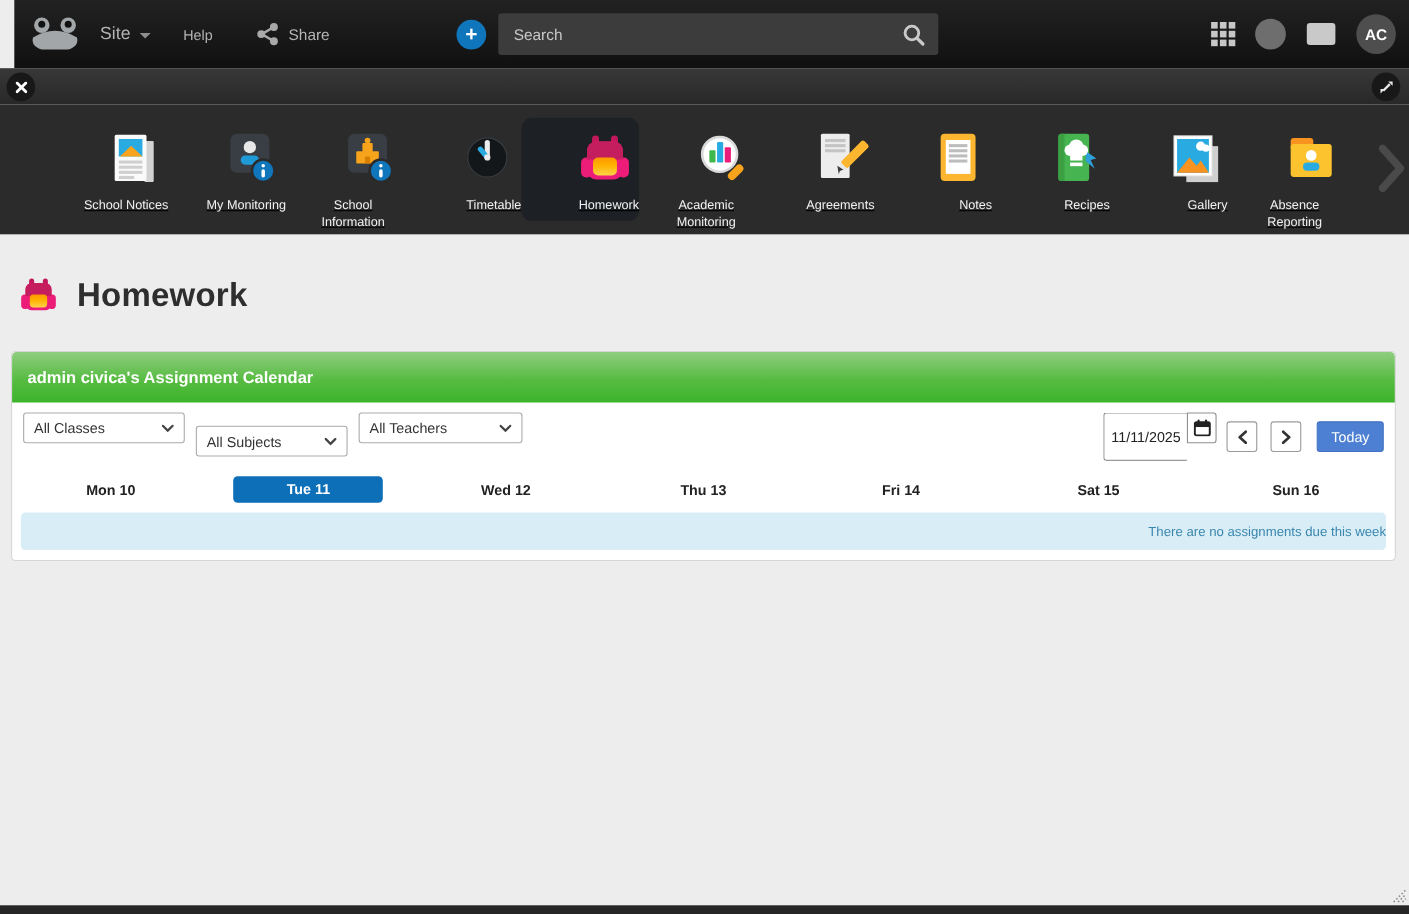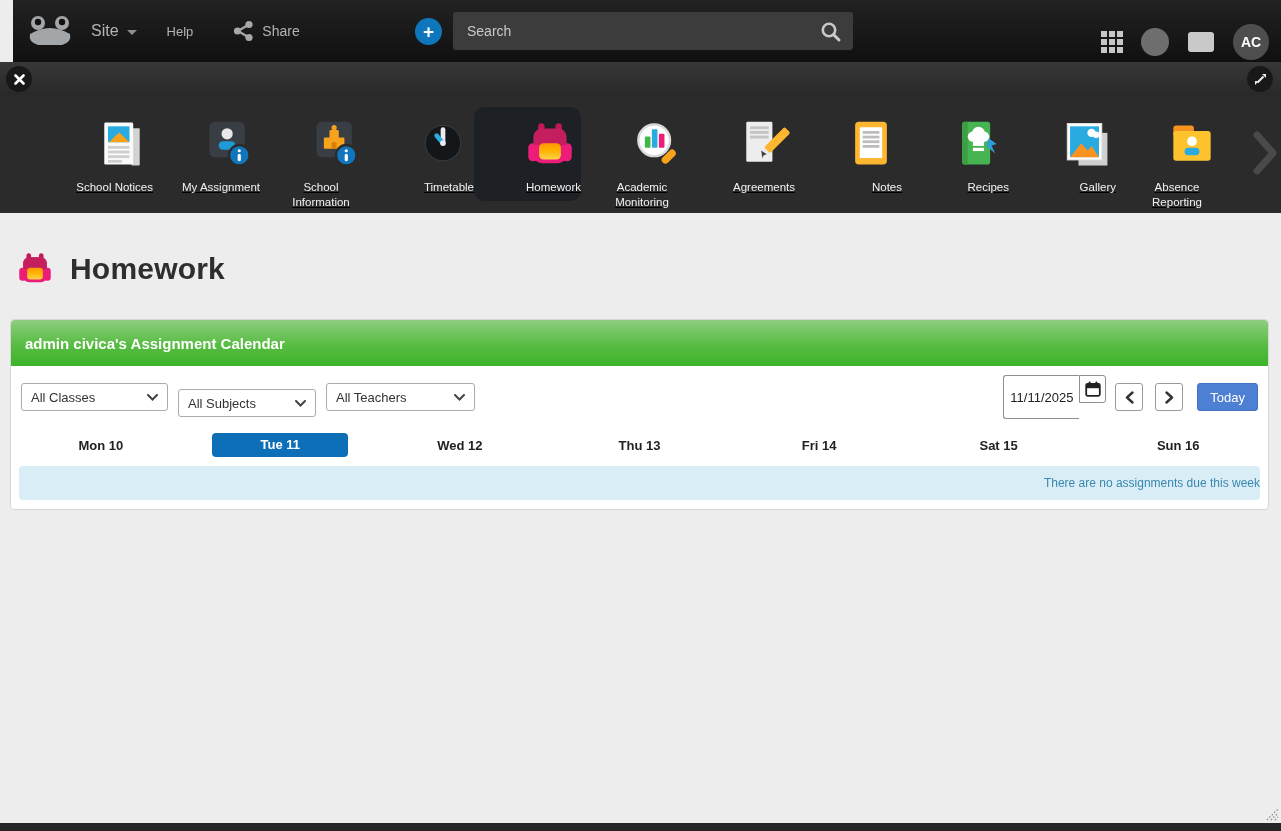--- a/index.html
+++ b/index.html
@@ -35,21 +35,21 @@
     background:#3c3c3c; border-radius:3px;
   }
   .search-input {
     width:100%; height:100%; background:transparent; border:none; outline:none;
     color:#d6d6d6; font-size:14px; padding:0 38px 0 14px;
     font-family:"Liberation Sans", sans-serif;
   }
   .search-input::placeholder { color:#c9c9c9; opacity:1; }
   .search-mag { position:absolute; right:10px; top:8px; }
 
-  .topbar-right { position:absolute; right:12px; top:11px; height:62px; display:flex; align-items:center; gap:18px; }
+  .topbar-right { position:absolute; right:12px; top:0; height:62px; display:flex; align-items:center; gap:18px; }
   .grid-icon { display:grid; grid-template-columns:repeat(3,6px); grid-template-rows:repeat(3,6px); gap:2px; cursor:pointer; }
   .grid-icon i { background:#c7c7c7; }
   .presence-circle { width:28px; height:28px; border-radius:50%; background:#6e6e6e; cursor:pointer; }
   .screen-icon { cursor:pointer; }
   .avatar {
     width:36px; height:36px; border-radius:50%; background:#4e4e4e;
     color:#fff; font-size:14px; font-weight:bold;
     display:flex; align-items:center; justify-content:center; cursor:pointer;
   }
 
@@ -93,21 +93,21 @@
     margin:28px 12px 0 10px; background:#fff; border-radius:4px;
     border:1px solid #d6d6d6; padding-bottom:9px;
   }
   .panel-header {
     height:46px; border-radius:4px 4px 0 0;
     background:linear-gradient(180deg,#8ecd7f 0%,#57bc42 55%,#3cb32a 100%);
     color:#fff; font-size:15px; font-weight:bold;
     display:flex; align-items:center; padding-left:14px;
   }
   .filter-row {
-    display:flex; align-items:center; padding:9px 10px 10px 10px;
+    display:flex; padding:9px 10px 10px 10px;
   }
   .fake-select {
     height:28px; background:#fff; border:1px solid #ababab; border-radius:3px;
     display:flex; align-items:center; justify-content:space-between;
     font-size:13px; color:#333; padding:0 9px; margin-right:10px; cursor:pointer;
   }
   .sel-classes { width:147px; }
   .sel-subjects { width:138px;margin-top:12px; }
   .sel-teachers { width:149px; }
   .sel-caret { margin-left:8px; margin-top:1px; }
@@ -274,21 +274,21 @@
 
   <div class="dock-item">
     <div class="dock-icon">
       <svg width="56" height="56" viewBox="0 0 60 60">
         <rect x="9" y="5" width="38" height="38" rx="6" fill="#393e44"></rect>
         <circle cx="28" cy="18" r="6" fill="#e8e8e8"></circle>
         <rect x="19" y="26" width="18" height="9" rx="4.5" fill="#1f9ad6"></rect>
         <use href="#infoBadge" x="41" y="41"></use>
       </svg>
     </div>
-    <span class="dock-label">My Assignment</span>
+    <span class="dock-label">My Monitoring</span>
   </div>
 
   <div class="dock-item">
     <div class="dock-icon">
       <svg width="56" height="56" viewBox="0 0 60 60">
         <rect x="9" y="5" width="38" height="38" rx="6" fill="#393e44"></rect>
         <rect x="17" y="22" width="22" height="12" rx="1" fill="#f7a31b"></rect>
         <rect x="23" y="14" width="10" height="9" rx="1" fill="#f7a31b"></rect>
         <circle cx="28" cy="11.5" r="2.8" fill="#f7a31b"></circle>
         <rect x="25.5" y="27" width="5" height="7" rx="1" fill="#d87f00"></rect>

